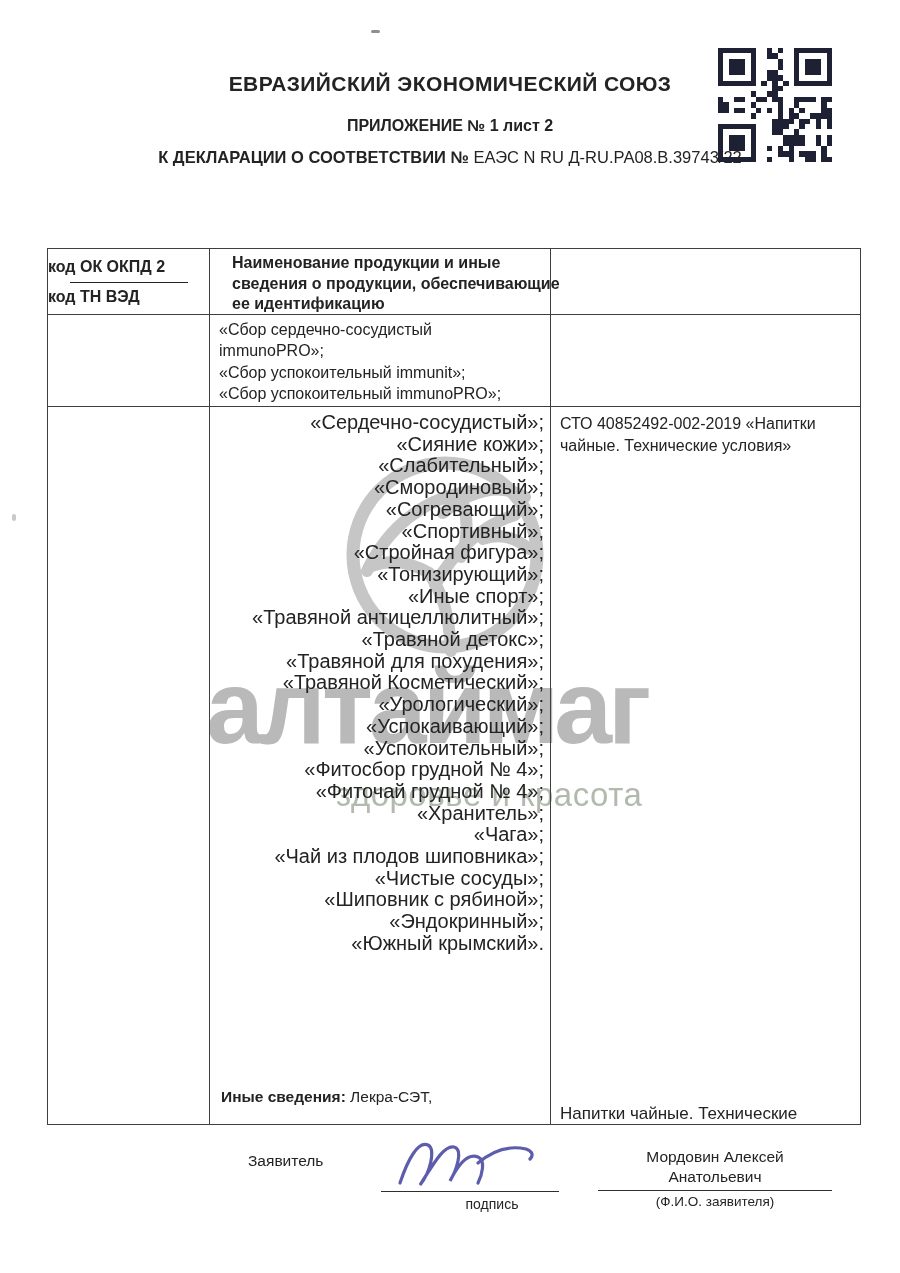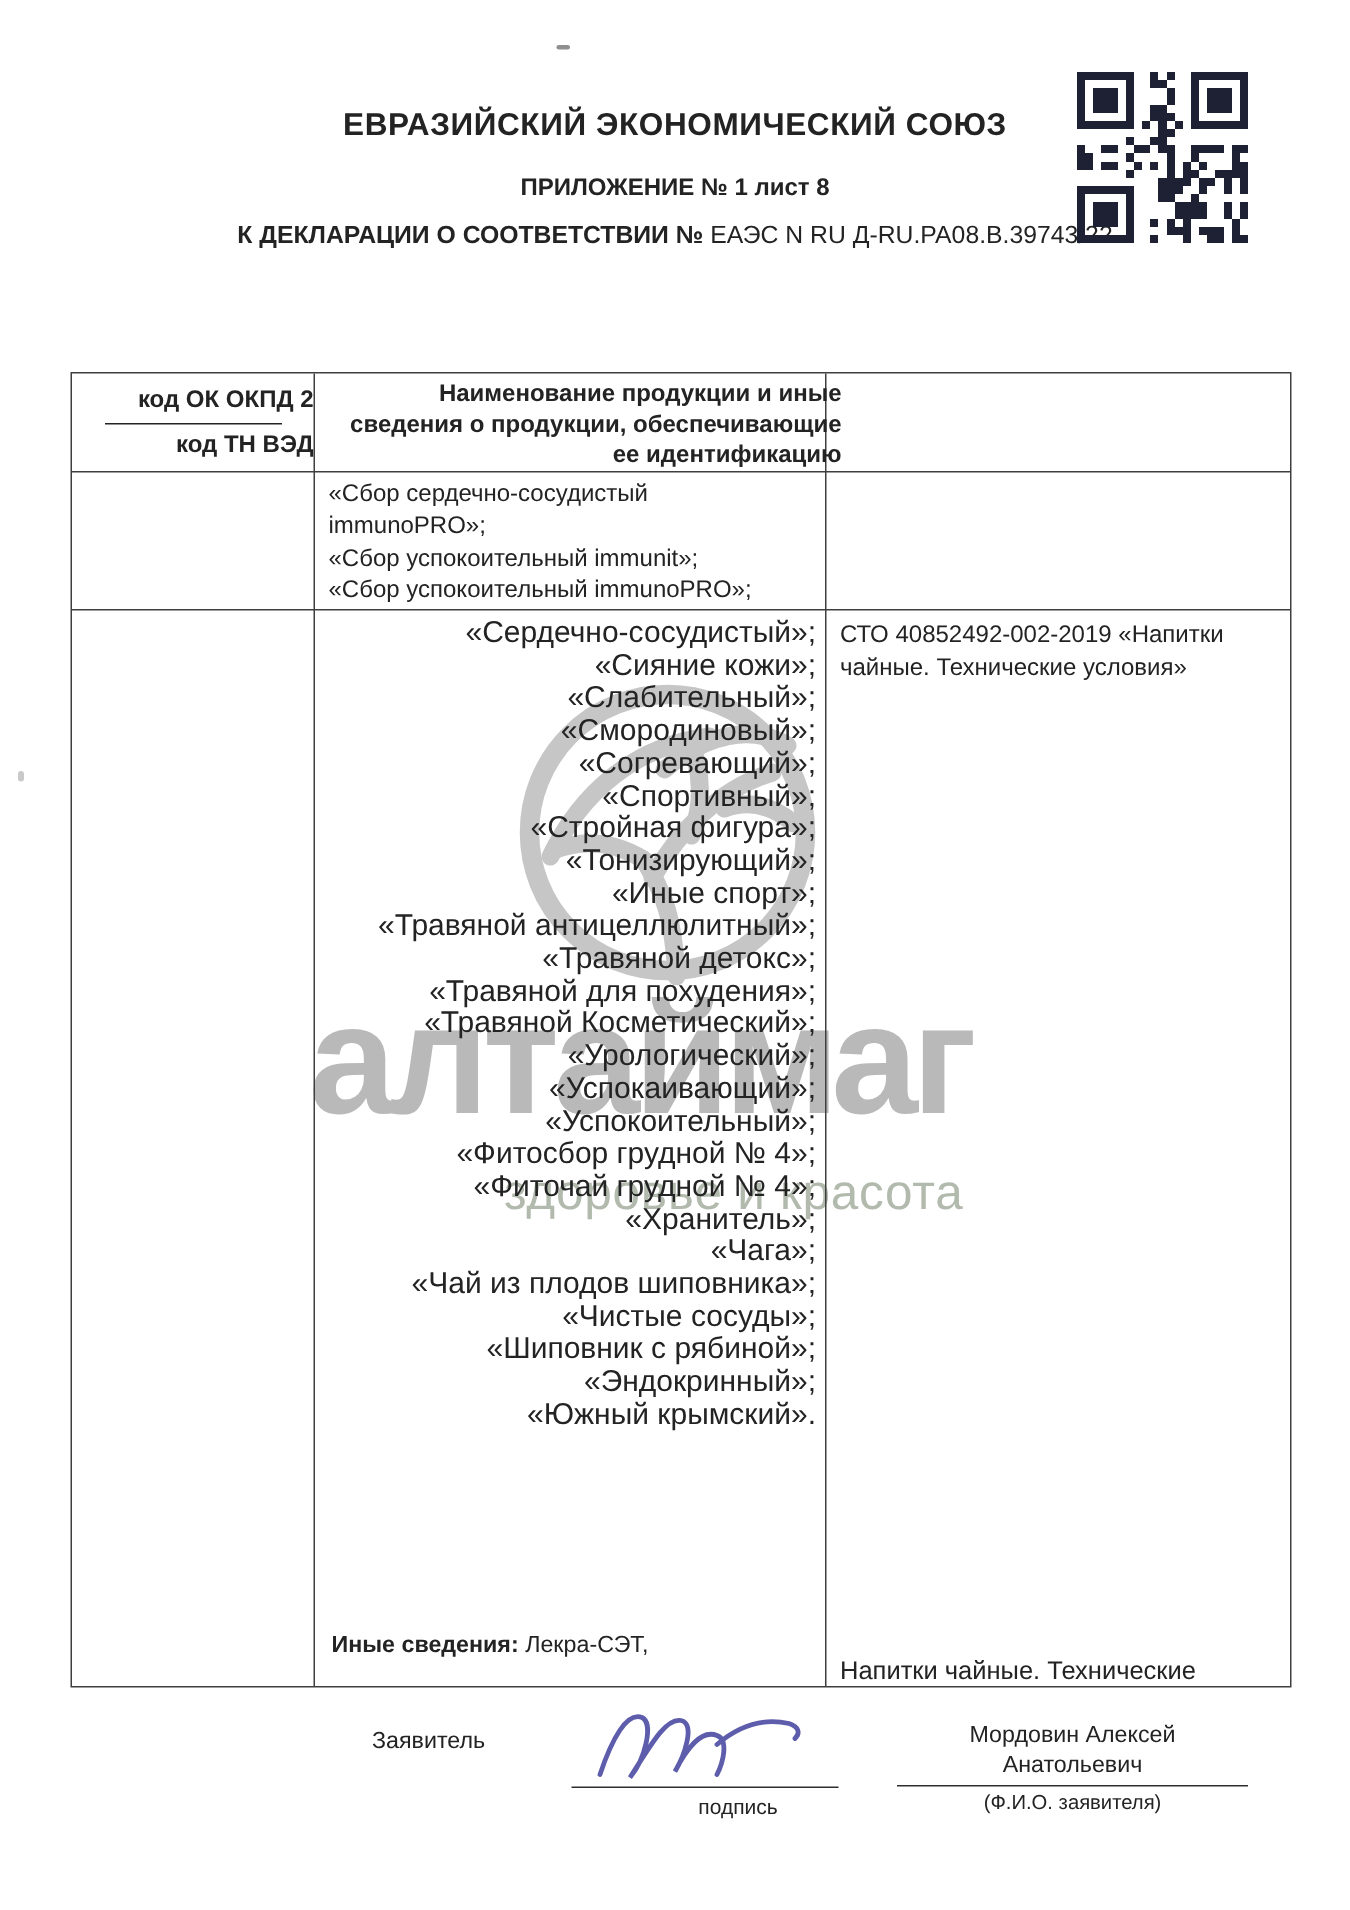--- a/index.html
+++ b/index.html
@@ -37,21 +37,21 @@
     color:var(--watermark-tagline,#b1baad);
   }
   
   .tbl{position:absolute;left:47px;top:248px;width:814px;height:877px;
        border:1.6px solid var(--table-border,#3f3f3f);box-sizing:border-box;}
   .v1{position:absolute;left:161px;top:0;bottom:0;width:0;border-left:1.5px solid var(--table-border,#3f3f3f);}
   .v2{position:absolute;left:502px;top:0;bottom:0;width:0;border-left:1.5px solid var(--table-border,#3f3f3f);}
   .hA{position:absolute;left:0;right:0;top:65px;height:0;border-top:1.5px solid var(--table-border,#3f3f3f);}
   .hB{position:absolute;left:0;right:0;top:157px;height:0;border-top:1.5px solid var(--table-border,#3f3f3f);}
   .cell{position:absolute;box-sizing:border-box;}
-  .th{font-weight:bold;font-size:16px;text-align:right;line-height:20.5px;}
+  .th{font-weight:bold;font-size:16px;text-align:left;line-height:20.5px;}
   .th-c1{left:0;top:0;width:161px;height:65px;padding-top:8px;}
   .th-c1 .rule{width:118px;height:0;border-top:1.7px solid #232323;margin:4px auto 4px auto;}
   .th-c2{left:178px;top:2px;width:341px;height:63px;padding:2px 6px 0 6px;}
   .th-c3{left:502px;top:2px;width:312px;height:63px;padding:4px 6px 0 6px;}
   .r1-list{left:161px;top:65px;width:300px;padding:5px 0 0 10px;font-size:16px;line-height:21.3px;}
   .r2-list{left:161px;top:157px;width:335px;padding:6px 0 0 12px;font-size:20px;line-height:21.7px;text-align:right;}
   .r2-doc{left:502px;top:157px;width:300px;padding:7px 4px 0 10px;font-size:16px;line-height:21.5px;}
   .r2-other{position:absolute;left:173px;bottom:18px;width:330px;font-size:15.5px;}
   .r2-other .b{font-weight:bold;}
   .r2-doc-bottom{position:absolute;left:512px;bottom:0;width:300px;font-size:17px;}
@@ -82,21 +82,21 @@
       <path d="M 118 104 C 124 88 126 70 120 50"></path>
       <path d="M 24 118 C 44 76 80 44 130 38"></path>
       <path d="M 140 86 C 156 80 172 84 186 96"></path>
       <path d="M 100 60 C 128 36 158 30 182 44"></path>
     </svg>
     <div class="wm-brand">алтаймаг</div>
     <div class="wm-tagline">здоровье и красота</div>
   </div>
 
   <div class="hdr hdr-1">ЕВРАЗИЙСКИЙ ЭКОНОМИЧЕСКИЙ СОЮЗ</div>
-  <div class="hdr hdr-2">ПРИЛОЖЕНИЕ № 1 лист 8</div>
+  <div class="hdr hdr-2">ПРИЛОЖЕНИЕ № 1 лист 2</div>
   <div class="hdr hdr-3">
     <span class="b">К ДЕКЛАРАЦИИ О СООТВЕТСТВИИ №</span>
     <span>ЕАЭС N RU Д-RU.РА08.В.39743/22</span>
   </div>
 
   <div class="qr">
     <svg id="qr-svg" viewBox="0 0 21 21" shape-rendering="crispEdges">
         <rect x="0" y="0" width="1" height="1" fill="#1d2133"></rect>
         <rect x="1" y="0" width="1" height="1" fill="#1d2133"></rect>
         <rect x="2" y="0" width="1" height="1" fill="#1d2133"></rect>

